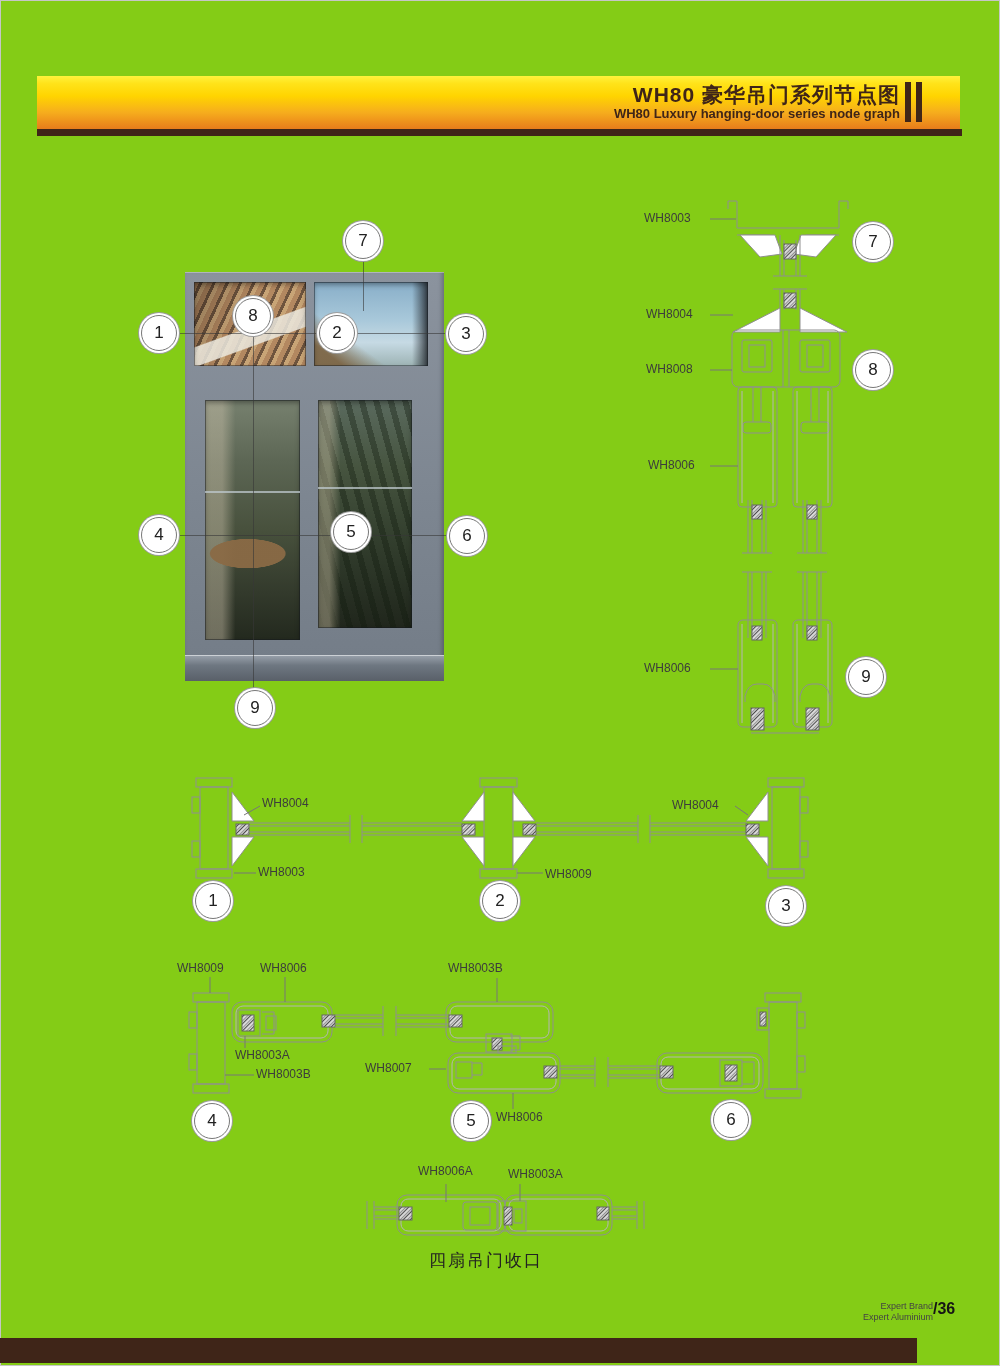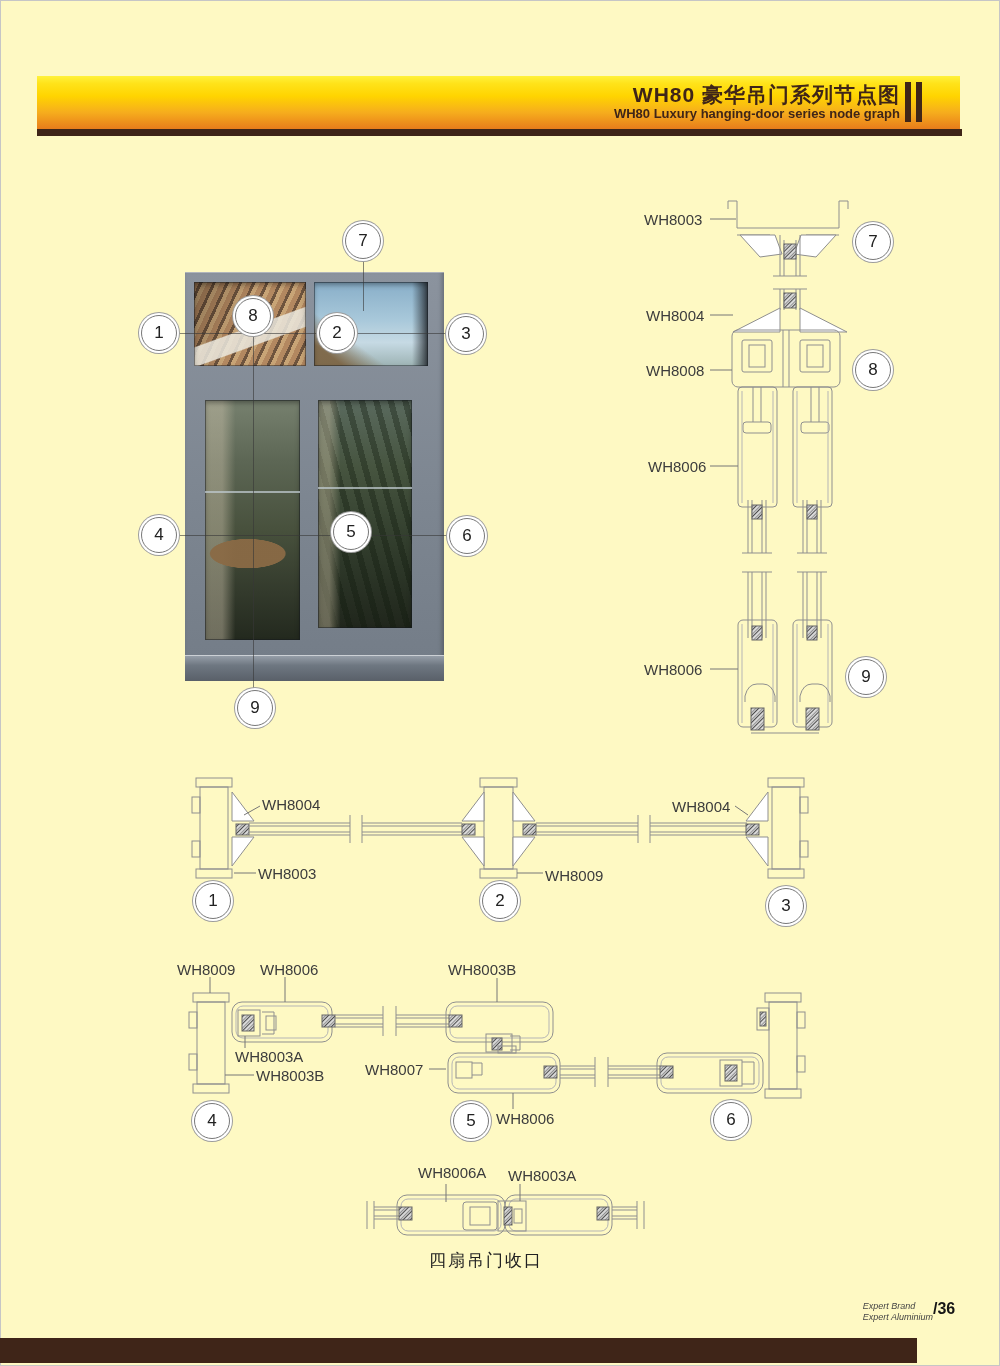--- a/index.html
+++ b/index.html
@@ -1,16 +1,16 @@
 <!DOCTYPE html>
 <html><head>
 <meta charset="utf-8">
 <style>
   html,body{margin:0;padding:0;background:#e9e9e9;}
-  .page{position:relative;width:1000px;height:1366px;margin:0 auto;background:#fef9c3;
+  .page{position:relative;width:1000px;height:1366px;margin:0 auto;background:#84cc16;
         box-shadow:inset 0 0 0 1px #c6c6c6;overflow:hidden;
         font-family:"Liberation Sans",sans-serif;}
   
   .band{position:absolute;left:37px;top:76px;width:923px;height:53px;
         background:linear-gradient(180deg,#fff23c 0%,#ffe31a 14%,#ffd400 38%,#f6ae1d 68%,#e87c1b 100%);}
   .band-under{position:absolute;left:37px;top:129px;width:925px;height:7px;background:#3f2518;}
   .title-zh{position:absolute;right:100px;top:81px;font-size:21px;font-weight:bold;color:#3f2518;letter-spacing:1px;white-space:nowrap;}
   .title-en{position:absolute;right:100px;top:106px;font-size:13px;font-weight:bold;color:#3f2518;white-space:nowrap;margin-left:22px;}
   .dbar{position:absolute;top:82px;width:6px;height:40px;background:#3f2518;}
   .dbar.b1{left:905px;} .dbar.b2{left:916px;}
@@ -44,27 +44,27 @@
          background:linear-gradient(180deg,#9aa2ac 0%,#6e7781 40%,#596069 100%);
          box-shadow:inset 0 1px 0 rgba(255,255,255,.5);}
   
   .leader{position:absolute;background:rgba(55,55,55,.6);z-index:4;}
   
   .callout{position:absolute;width:34px;height:34px;border-radius:50%;background:#fff;
            border:1px solid #787878;box-shadow:0 0 0 2px #ffffff,0 0 0 3px #9d9d9d;
            display:flex;align-items:center;justify-content:center;
            font-size:17px;color:#222;z-index:5;}
   
-  .lbl{position:absolute;font-size:15px;color:#3c3c3c;white-space:nowrap;z-index:6;}
+  .lbl{position:absolute;font-size:12px;color:#3c3c3c;white-space:nowrap;z-index:6;}
   .svgbox{position:absolute;z-index:2;}
   
   .caption{position:absolute;left:429px;top:1249px;width:170px;text-align:left;
            font-size:17px;color:#222;letter-spacing:2px;}
   
-  .brand{position:absolute;right:67px;top:1301px;text-align:left;font-size:9px;line-height:1.25;color:#444;font-style:italic;}
+  .brand{position:absolute;right:67px;top:1301px;text-align:right;font-size:9px;line-height:1.25;color:#444;}
   .pageno{position:absolute;left:933px;top:1300px;font-size:16px;font-weight:bold;color:#151515;}
   .footbar{position:absolute;left:0;top:1338px;width:917px;height:25px;background:#3f2518;}
 </style>
 </head>
 <body>
 
 <div class="page">
 
   <div class="band"></div>
   <div class="band-under"></div>

